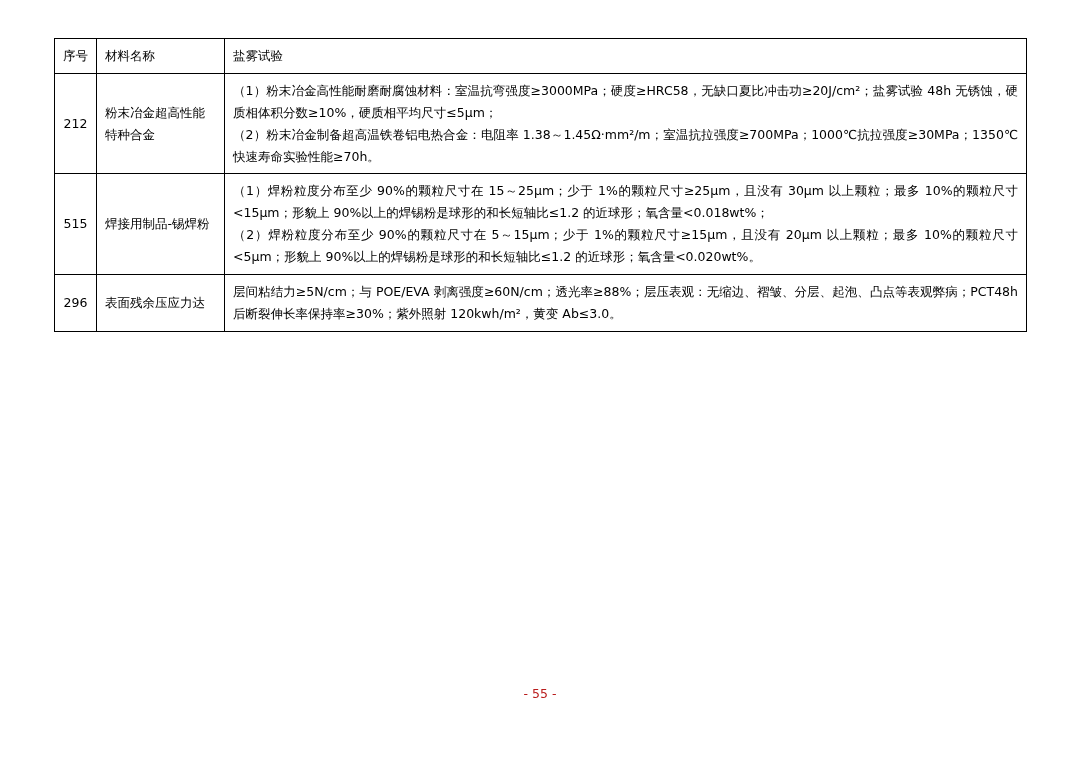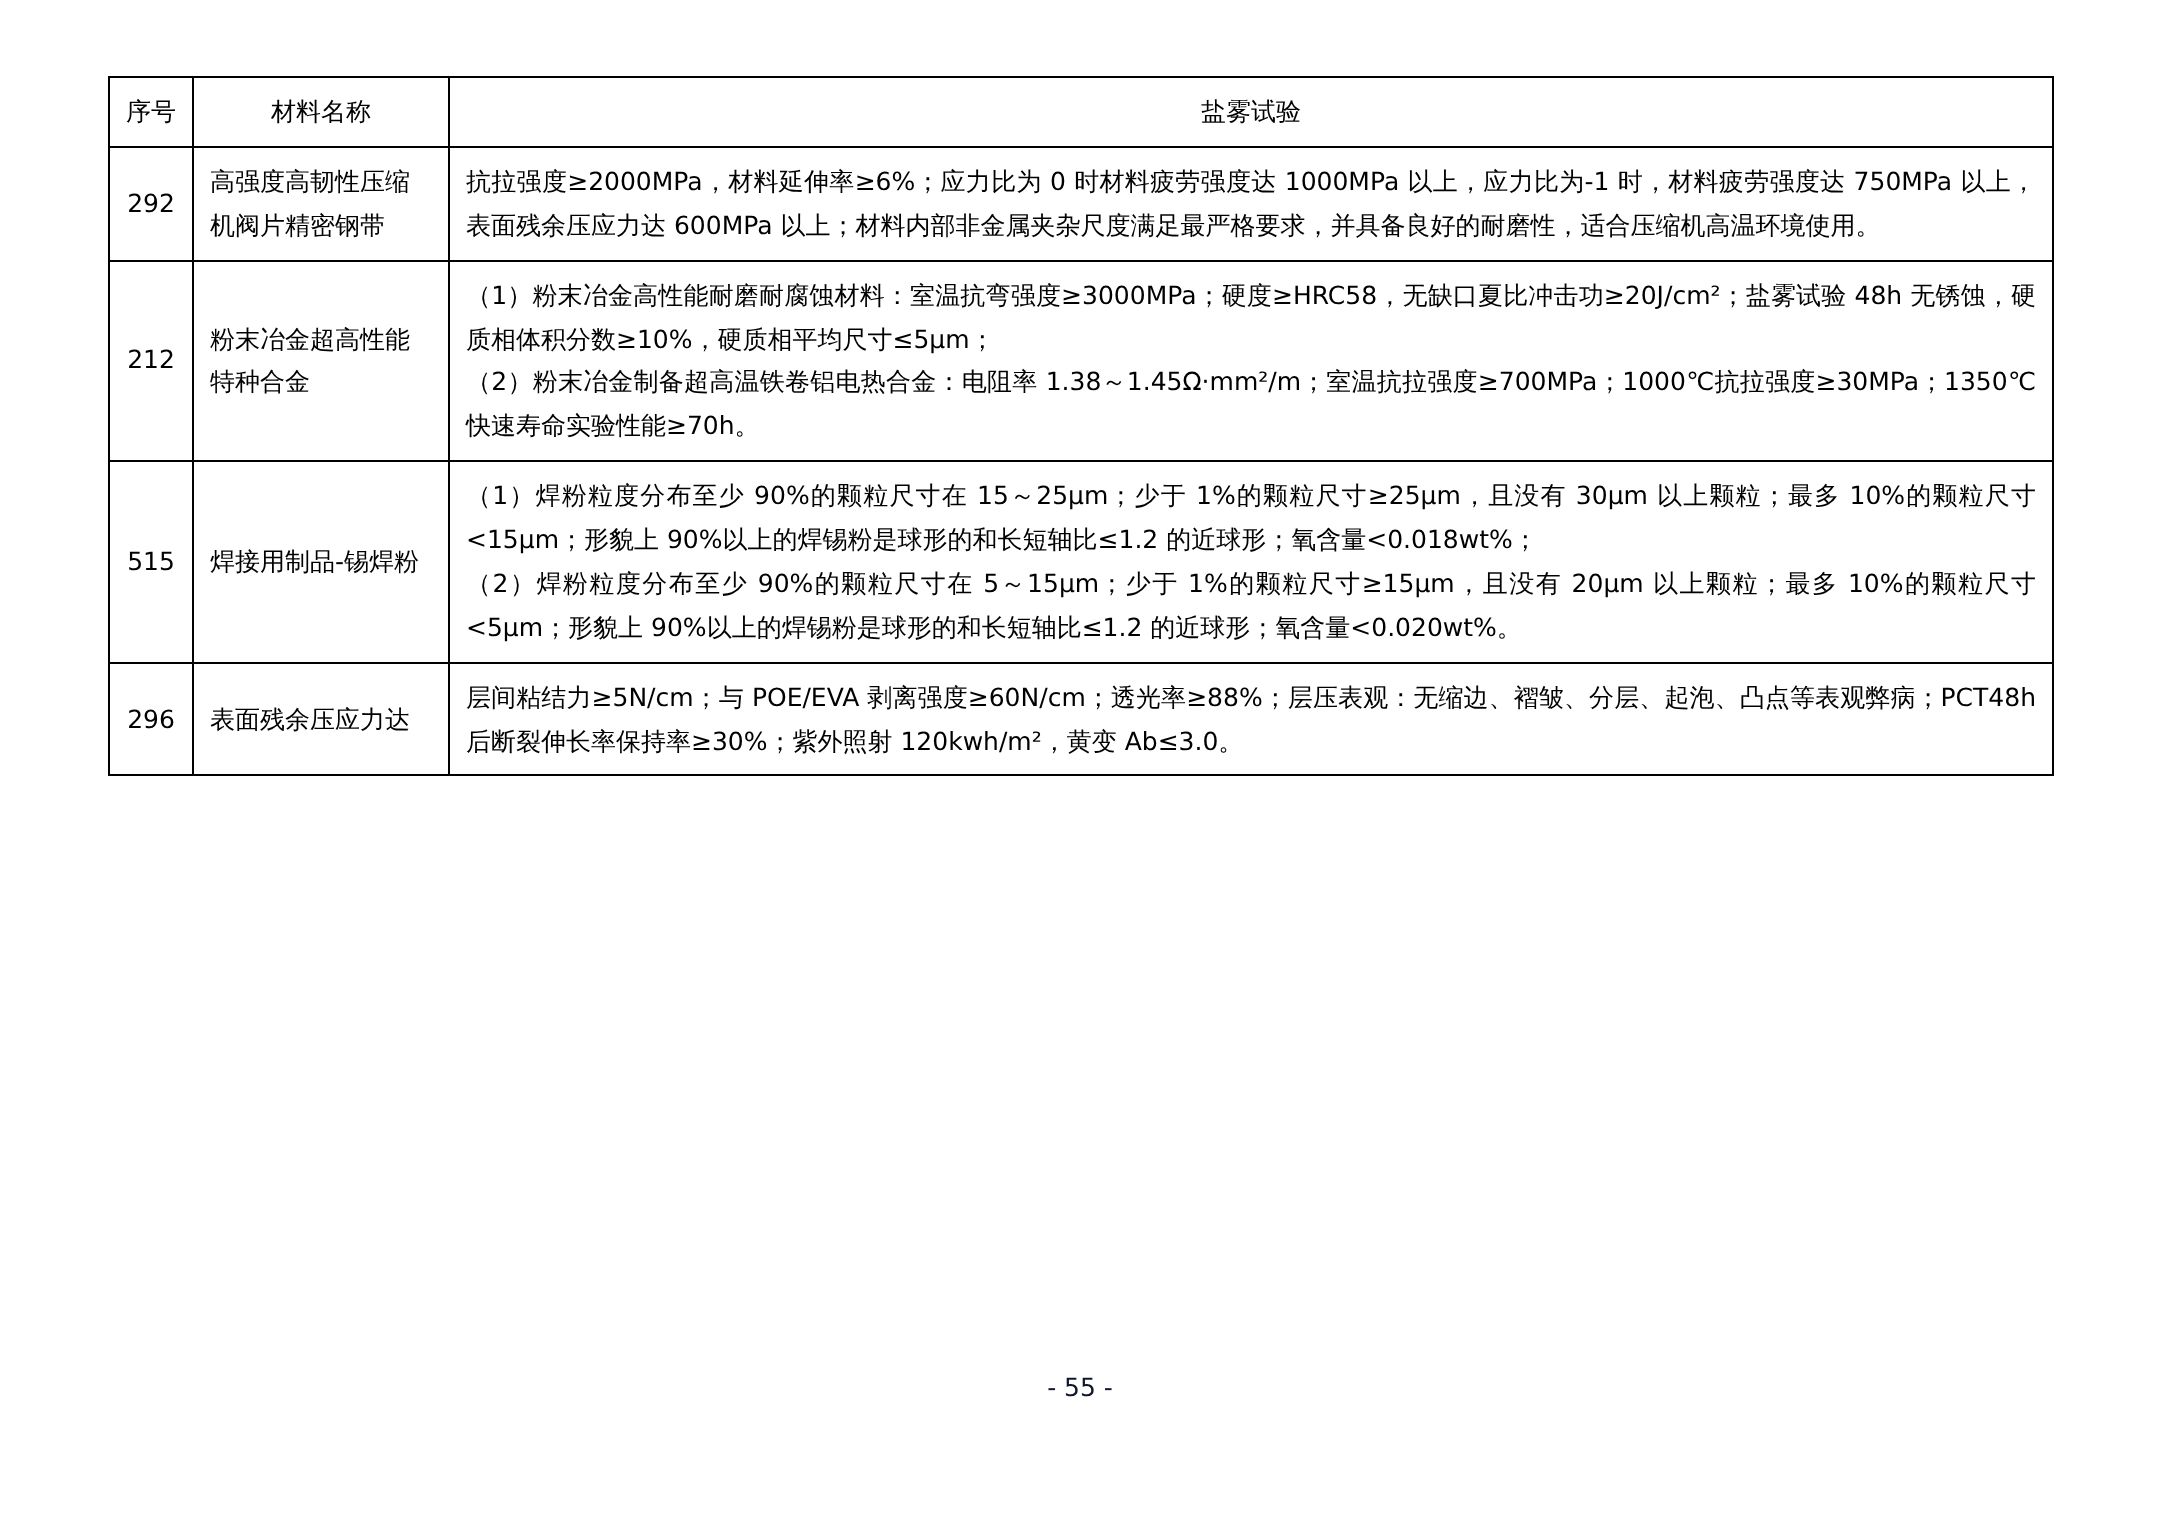--- a/index.html
+++ b/index.html
@@ -32,21 +32,21 @@
   }
   table.spec-table td, table.spec-table th {
     border: 1px solid #000000;
     vertical-align: middle;
     padding: 6px 8px;
     font-size: 12.5px;
     line-height: 1.75;
     font-weight: normal;
   }
   thead th {
-    text-align: center;
+    text-align: left;
     font-size: 13px;
     padding: 7px 6px;
   }
   col.c-index { width: 42px; }
   col.c-name  { width: 128px; }
   col.c-req   { width: 802px; }
 
   td.idx {
     text-align: center;
     font-size: 13px;
@@ -67,21 +67,21 @@
   td.req p {
     margin: 0;
   }
   .footer-page {
     position: absolute;
     left: 0;
     top: 686px;
     width: 1080px;
     text-align: center;
     font-size: 12.5px;
-    color: #0f172a;
+    color: #b91c1c;
   }
 </style>
 </head>
 <body>
 
 <div class="page">
 
   <table class="spec-table">
     <colgroup>
       <col class="c-index">
@@ -90,27 +90,20 @@
     </colgroup>
     <thead>
       <tr>
         <th>序号</th>
         <th>材料名称</th>
         <th>盐雾试验</th>
       </tr>
     </thead>
     <tbody>
 
-      <tr>
-        <td class="idx">292</td>
-        <td class="name">高强度高韧性压缩机阀片精密钢带</td>
-        <td class="req">
-          <p>抗拉强度≥2000MPa，材料延伸率≥6%；应力比为 0 时材料疲劳强度达 1000MPa 以上，应力比为-1 时，材料疲劳强度达 750MPa 以上，表面残余压应力达 600MPa 以上；材料内部非金属夹杂尺度满足最严格要求，并具备良好的耐磨性，适合压缩机高温环境使用。</p>
-        </td>
-      </tr>
 
       <tr>
         <td class="idx">212</td>
         <td class="name">粉末冶金超高性能特种合金</td>
         <td class="req">
           <p>（1）粉末冶金高性能耐磨耐腐蚀材料：室温抗弯强度≥3000MPa；硬度≥HRC58，无缺口夏比冲击功≥20J/cm²；盐雾试验 48h 无锈蚀，硬质相体积分数≥10%，硬质相平均尺寸≤5μm；</p>
           <p>（2）粉末冶金制备超高温铁卷铝电热合金：电阻率 1.38～1.45Ω·mm²/m；室温抗拉强度≥700MPa；1000℃抗拉强度≥30MPa；1350℃快速寿命实验性能≥70h。</p>
         </td>
       </tr>
 

